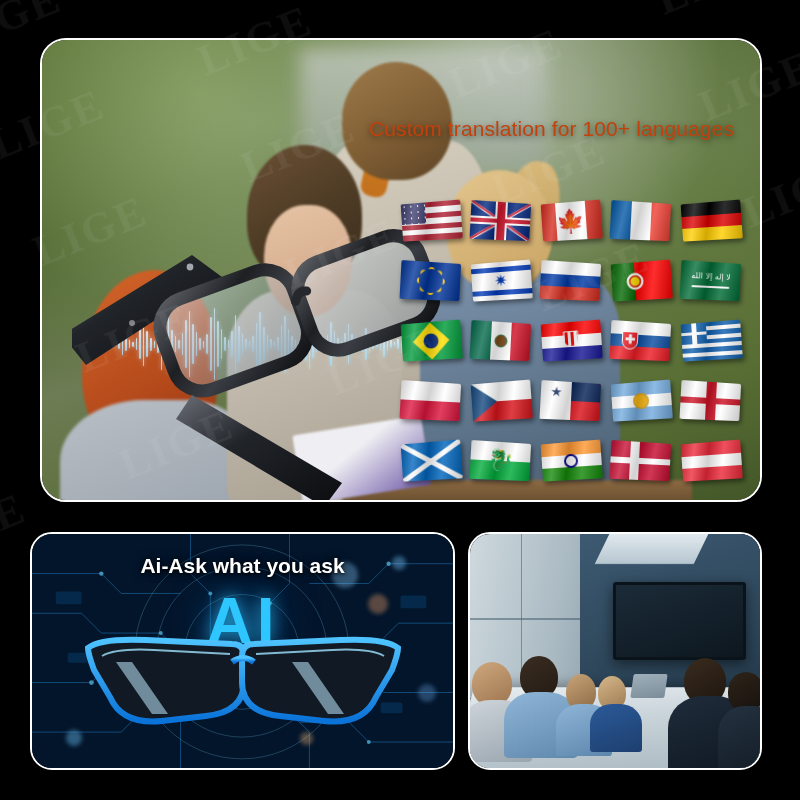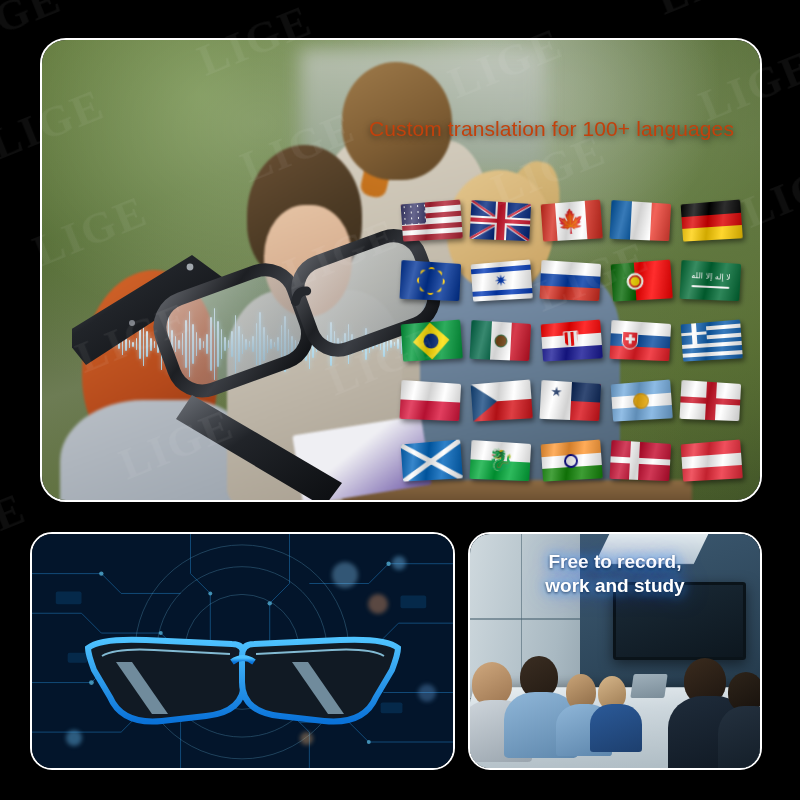--- a/index.html
+++ b/index.html
@@ -662,20 +662,21 @@
           <rect x="352" y="170" width="22" height="11" rx="2"></rect>
       </g>
     </svg>
     <div class="bokeh" style="left:300px;top:28px;width:26px;height:26px;background:rgba(140,210,255,.35);"></div>
     <div class="bokeh" style="left:336px;top:60px;width:20px;height:20px;background:rgba(255,170,110,.35);"></div>
     <div class="bokeh" style="left:360px;top:22px;width:14px;height:14px;background:rgba(120,200,255,.4);"></div>
     <div class="bokeh" style="left:34px;top:196px;width:16px;height:16px;background:rgba(110,200,255,.4);"></div>
     <div class="bokeh" style="left:268px;top:198px;width:13px;height:13px;background:rgba(255,190,120,.35);"></div>
     <div class="bokeh" style="left:386px;top:150px;width:18px;height:18px;background:rgba(120,190,255,.3);"></div>
 
+    <div class="ai-word">AI</div>
 
     <svg class="neon-glasses" width="330" height="130" viewBox="0 0 330 130">
       <defs>
         <linearGradient id="gNeon" x1="0" y1="0" x2="0" y2="1">
           <stop offset="0" stop-color="#4fc3ff"></stop>
             <stop offset="1" stop-color="#0a72d8"></stop>
         </linearGradient>
       </defs>
       <g fill="#111a24" stroke="url(#gNeon)" stroke-width="6">
         <path d="M10 26 q12 -10 58 -8 l86 4 q12 0 12 12 v26 q0 30 -38 34 l-44 5 q-40 4 -52 -24 L16 48 q-6 -16 -6 -22 Z"></path>
@@ -685,20 +686,21 @@
         <path d="M24 34 q14 -8 52 -6 l76 4"></path>
         <path d="M306 34 q-14 -8 -52 -6 l-76 4"></path>
       </g>
       <path d="M154 40 q11 -8 22 0" stroke="url(#gNeon)" stroke-width="6" fill="none"></path>
       <g opacity=".55" fill="#bfe9ff">
         <path d="M38 40 l36 52 l16 0 l-36 -52 Z"></path>
         <path d="M214 40 l36 52 l16 0 l-36 -52 Z"></path>
       </g>
     </svg>
   </div>
+  <div class="cap-ai">Ai-Ask what you ask</div>
 </div>
 
 <div class="panel" id="panel-meet">
   <div class="scene">
     <div class="bg-meet"></div>
     <div class="m-darkwall"></div>
     <div class="m-wallpanel">
       <div class="ln" style="left:0;top:36%;width:100%;height:1.5px;"></div>
       <div class="ln" style="left:46%;top:0;width:1.5px;height:100%;"></div>
       <div class="ln" style="left:0;top:70%;width:100%;height:1.5px;"></div>
@@ -726,45 +728,41 @@
     <div class="m-laptop"></div>
     <div class="m-person">
       <div class="m-head" style="left:214px;top:124px;width:42px;height:46px;background:linear-gradient(150deg,#3a2b1e,#1e1610);"></div>
       <div class="m-torso" style="left:198px;top:162px;width:82px;height:76px;background:linear-gradient(160deg,#1f2c3b,#0f1822);"></div>
     </div>
     <div class="m-person">
       <div class="m-head" style="left:258px;top:138px;width:36px;height:40px;background:linear-gradient(150deg,#2e241a,#17110c);"></div>
       <div class="m-torso" style="left:248px;top:172px;width:62px;height:66px;background:linear-gradient(160deg,#24313f,#121c26);"></div>
     </div>
   </div>
-  <div class="cap-meet">
-    <span>Free to record,</span><br>
-    <span>work and study</span>
+</div>
+
+<div id="watermark">
+    <span>LIGE</span>
+    <span>LIGE</span>
+    <span>LIGE</span>
+    <span>LIGE</span>
+    <span>LIGE</span>
+    <span>LIGE</span>
+    <span>LIGE</span>
+    <span>LIGE</span>
+    <span>LIGE</span>
+    <span>LIGE</span>
+    <span>LIGE</span>
+    <span>LIGE</span>
+    <span>LIGE</span>
+    <span>LIGE</span>
+    <span>LIGE</span>
+    <span>LIGE</span>
+    <span>LIGE</span>
+    <span>LIGE</span>
+    <span>LIGE</span>
+    <span>LIGE</span>
+    <span>LIGE</span>
+    <span>LIGE</span>
+    <span>LIGE</span>
+    <span>LIGE</span>
+    <span>LIGE</span>
   </div>
-</div>
-
-<div id="watermark">
-    <span>LIGE</span>
-    <span>LIGE</span>
-    <span>LIGE</span>
-    <span>LIGE</span>
-    <span>LIGE</span>
-    <span>LIGE</span>
-    <span>LIGE</span>
-    <span>LIGE</span>
-    <span>LIGE</span>
-    <span>LIGE</span>
-    <span>LIGE</span>
-    <span>LIGE</span>
-    <span>LIGE</span>
-    <span>LIGE</span>
-    <span>LIGE</span>
-    <span>LIGE</span>
-    <span>LIGE</span>
-    <span>LIGE</span>
-    <span>LIGE</span>
-    <span>LIGE</span>
-    <span>LIGE</span>
-    <span>LIGE</span>
-    <span>LIGE</span>
-    <span>LIGE</span>
-    <span>LIGE</span>
-  </div>
 
 </body></html>

